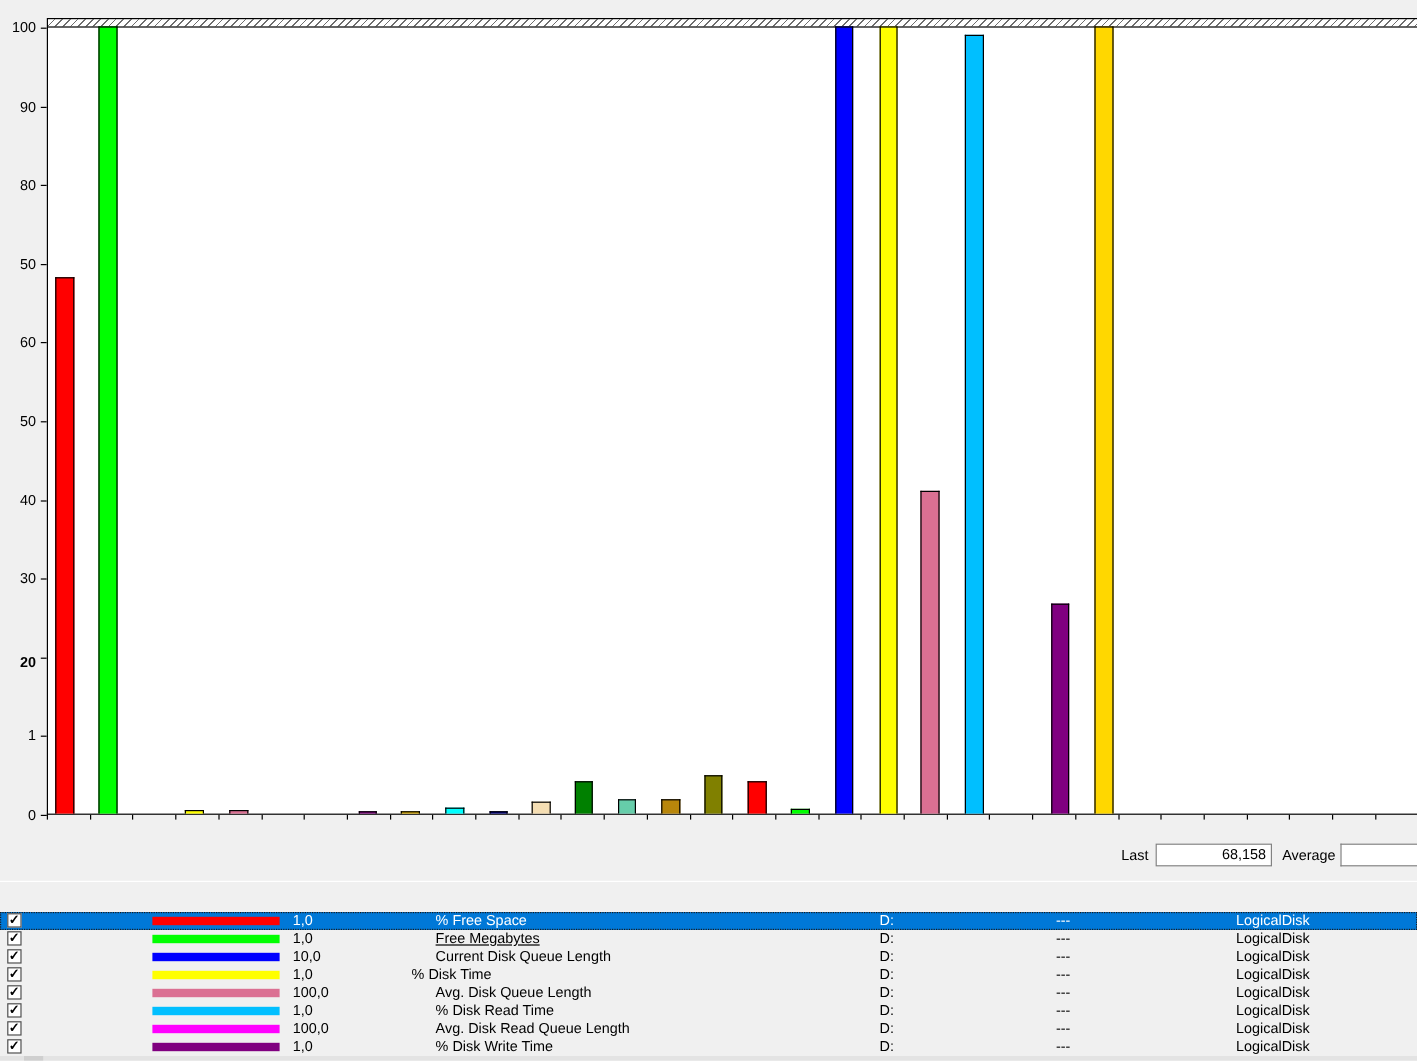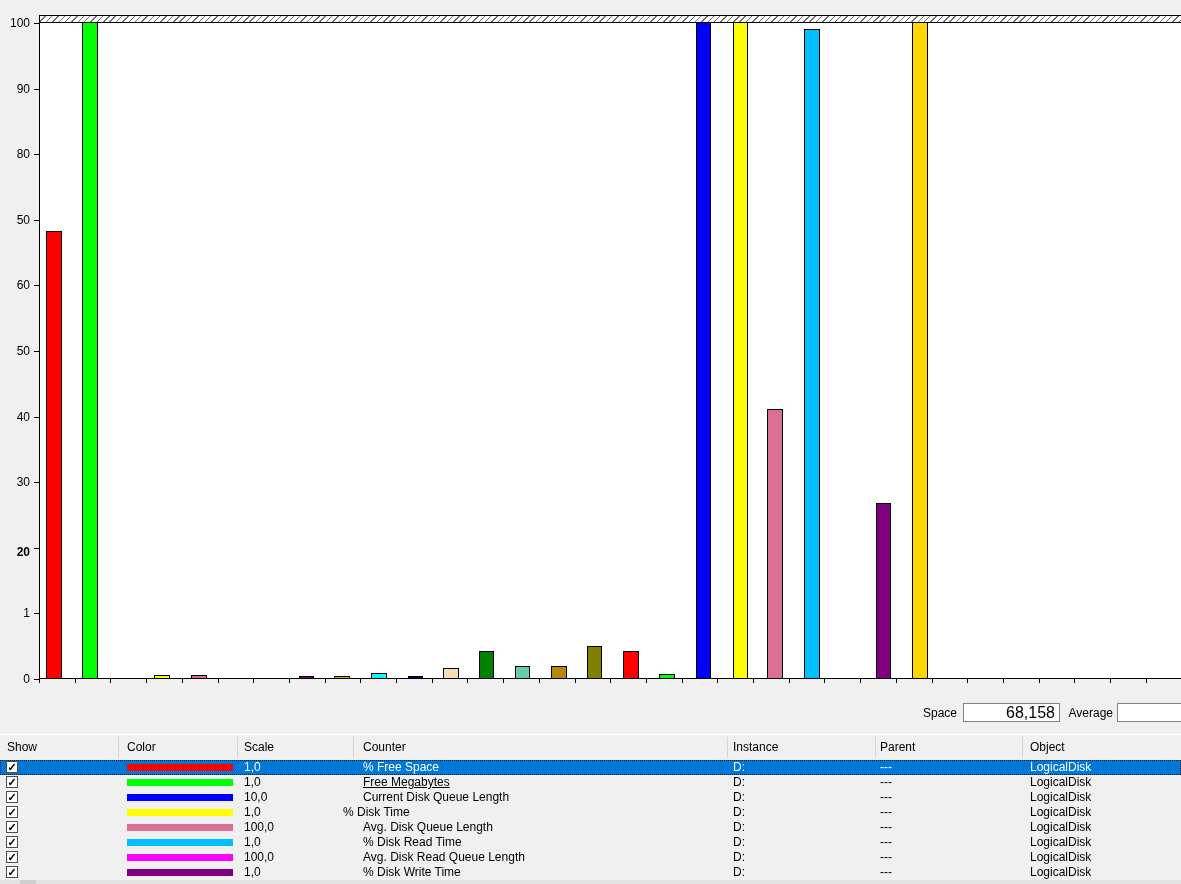--- a/index.html
+++ b/index.html
@@ -13,21 +13,21 @@
          border-top:1px solid #000;border-bottom:1px solid #000;
          background:repeating-linear-gradient(135deg,#ffffff 0 3.5px,#6e6e6e 3.5px 4.5px);}
   .bar{position:absolute;bottom:0;box-sizing:border-box;border:1px solid #000;border-bottom:none;}
   .ylab{position:absolute;width:30px;text-align:right;font-size:12px;color:#000;line-height:14px;}
   .ydash{position:absolute;width:5px;height:1px;background:#000;left:34px;}
   .xtick{position:absolute;width:1px;height:4px;background:#000;top:679px;}
 
   
   .statlab{position:absolute;font-size:12px;color:#000;}
   .statbox{position:absolute;height:19px;background:#fff;border:1px solid #828282;box-sizing:border-box;
-           font-size:16px;line-height:17px;text-align:right;padding-right:4px;color:#000;overflow:hidden;}
+           font-size:12px;line-height:17px;text-align:right;padding-right:4px;color:#000;overflow:hidden;}
 
   
   .legend{position:absolute;left:0;top:734px;width:1181px;height:150px;background:#f0f0f0;border-top:1px solid #ffffff;}
   .lhead{position:absolute;left:0;top:0;width:1181px;height:25px;background:#f0f0f0;}
   .hcell{position:absolute;top:5px;font-size:12px;color:#000;white-space:nowrap;}
   .hsep{position:absolute;top:2px;width:1px;height:21px;background:#d6d6d6;}
   .lrow{position:absolute;left:0;width:1181px;height:15px;background:#f0f0f0;}
   .lrow.sel{background:#0078d7;color:#fff;outline:1px dotted #1a1a1a;outline-offset:-1px;z-index:2;}
   .lrow .cell{position:absolute;top:1px;font-size:12px;line-height:13px;white-space:nowrap;color:inherit;}
   .cbx{position:absolute;left:6px;top:1px;width:12px;height:12px;background:#fff;border:1px solid #4d4d4d;
@@ -119,41 +119,26 @@
       <div class="xtick" style="left: 895.8px;"></div>
       <div class="xtick" style="left: 931.5px;"></div>
       <div class="xtick" style="left: 967.2px;"></div>
       <div class="xtick" style="left: 1002.9px;"></div>
       <div class="xtick" style="left: 1038.6px;"></div>
       <div class="xtick" style="left: 1074.3px;"></div>
       <div class="xtick" style="left: 1110px;"></div>
       <div class="xtick" style="left: 1145.7px;"></div>
     </div>
 
-  <div class="statlab" style="left:900px;top:706px;width:57px;text-align:right;">Space</div>
+  <div class="statlab" style="left:900px;top:706px;width:57px;text-align:right;">Last</div>
   <div class="statbox" style="left:963px;top:703px;width:97px;">68,158</div>
   <div class="statlab" style="left:1058px;top:706px;width:55px;text-align:right;">Average</div>
   <div class="statbox" style="left:1117px;top:703px;width:64px;border-right:none;"></div>
 
   <div class="legend">
-    <div class="lhead" id="lhead">
-        <div class="hcell" style="left: 7px;">Show</div>
-        <div class="hcell" style="left: 127px;">Color</div>
-        <div class="hcell" style="left: 244px;">Scale</div>
-        <div class="hcell" style="left: 363px;">Counter</div>
-        <div class="hcell" style="left: 733px;">Instance</div>
-        <div class="hcell" style="left: 880px;">Parent</div>
-        <div class="hcell" style="left: 1030px;">Object</div>
-        <div class="hsep" style="left: 118px;"></div>
-        <div class="hsep" style="left: 237px;"></div>
-        <div class="hsep" style="left: 353px;"></div>
-        <div class="hsep" style="left: 727px;"></div>
-        <div class="hsep" style="left: 875px;"></div>
-        <div class="hsep" style="left: 1022px;"></div>
-      </div>
     <div id="lrows">
         <div class="lrow sel" style="top: 25px;">
           <div class="cbx">✓</div>
           <div class="swatch" style="background: rgb(255, 0, 0);"></div>
           <div class="cell" style="left: 244px;">1,0</div>
           <div class="cell" style="left: 363px;">% Free Space</div>
           <div class="cell" style="left: 733px;">D:</div>
           <div class="cell" style="left: 880px;">---</div>
           <div class="cell" style="left: 1030px;">LogicalDisk</div>
         </div>

